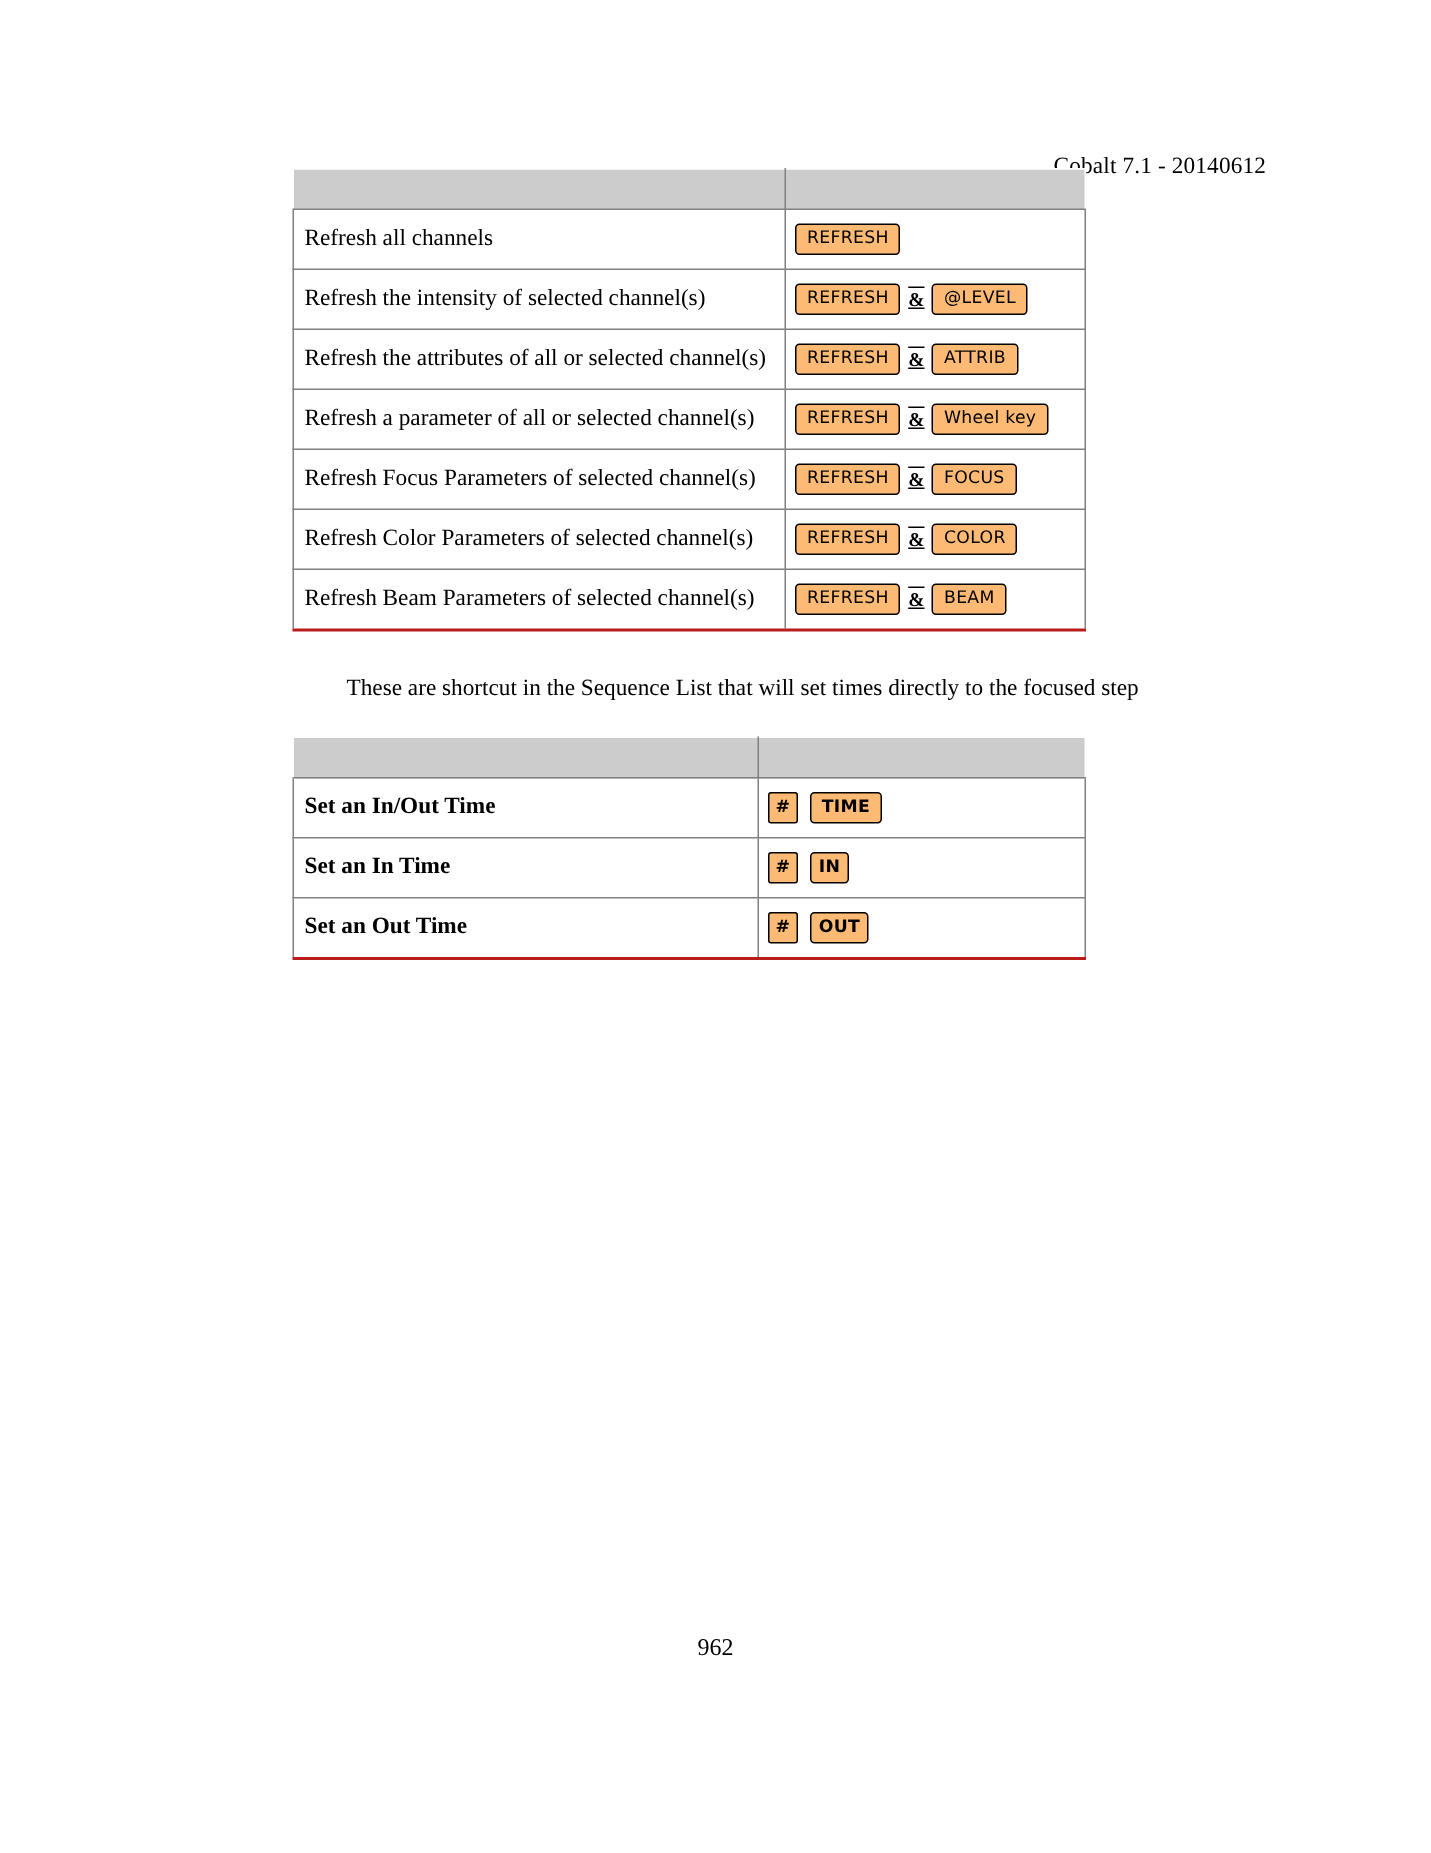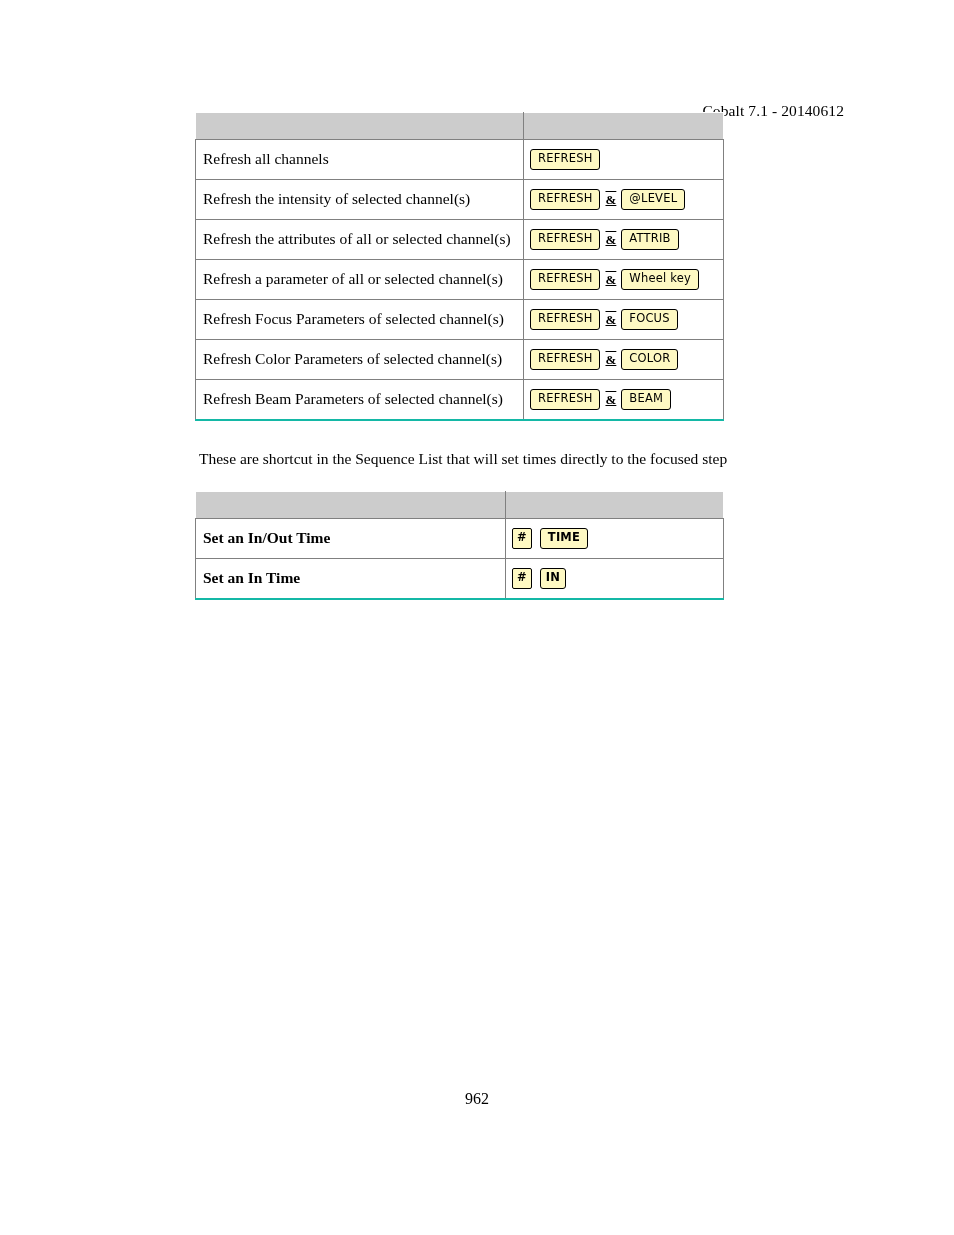--- a/index.html
+++ b/index.html
@@ -49,21 +49,21 @@
   }
   .kbd-table tr.head td.c1 {
     border-left: 1px solid #ffffff;
     border-top: 1px solid #ffffff;
   }
   .kbd-table tr.head td.c2 {
     border-top: 1px solid #ffffff;
     border-right: 1px solid #ffffff;
   }
   .kbd-table tr:last-child td {
-    border-bottom: 2px solid #14b8a6;
+    border-bottom: 2px solid #b91c1c;
   }
 
   .desc-cell {
     font-family: "Liberation Serif", "DejaVu Serif", serif;
     font-size: 15.5px;
     padding: 4px 6px 5px 7px !important;
     line-height: 1.18;
     white-space: nowrap;
   }
   .keys-cell {
@@ -75,21 +75,21 @@
   
   .keycap {
     display: inline-block;
     border: 1.4px solid #000000;
     border-radius: 3px;
     font-family: "DejaVu Sans", "Liberation Sans", sans-serif;
     font-size: 11.5px;
     letter-spacing: 0.2px;
     line-height: 1;
     padding: 3px 7px 4px 7px;
-    background: #fef9c3;
+    background: #fdba74;
     color: #000000;
     text-align: center;
     vertical-align: middle;
     box-sizing: border-box;
   }
   .keycap.narrow {
     padding: 3px 5px 4px 5px;
     min-width: 20px;
   }
   .keycap.hash {
@@ -110,20 +110,21 @@
     padding: 0 0 1px 0;
   }
 
   
   .body-note {
     position: absolute;
     font-family: "Liberation Serif", "DejaVu Serif", serif;
     font-size: 15.5px;
     line-height: 1.2;
     white-space: nowrap;
+    margin-left: 32px;
   }
 
   
   .page-number {
     position: absolute;
     width: 100%;
     top: 1090px;
     left: 0;
     text-align: center;
     font-family: "Liberation Serif", "DejaVu Serif", serif;
@@ -202,16 +203,20 @@
       <td class="c2"></td>
     </tr>
   <tr class="body-row">
         <td class="desc-cell">Set an In/Out Time</td>
         <td class="keys-cell"><span class="keycap hash">#</span><span style="display: inline-block; width: 8px;"></span><span class="keycap">TIME</span></td>
       </tr>
       <tr class="body-row">
         <td class="desc-cell">Set an In Time</td>
         <td class="keys-cell"><span class="keycap hash">#</span><span style="display: inline-block; width: 8px;"></span><span class="keycap narrow">IN</span></td>
       </tr>
+      <tr class="body-row">
+        <td class="desc-cell">Set an Out Time</td>
+        <td class="keys-cell"><span class="keycap hash">#</span><span style="display: inline-block; width: 8px;"></span><span class="keycap narrow">OUT</span></td>
+      </tr>
     </tbody>
 </table>
 
 <div class="page-number">962</div>
 
 </body></html>

